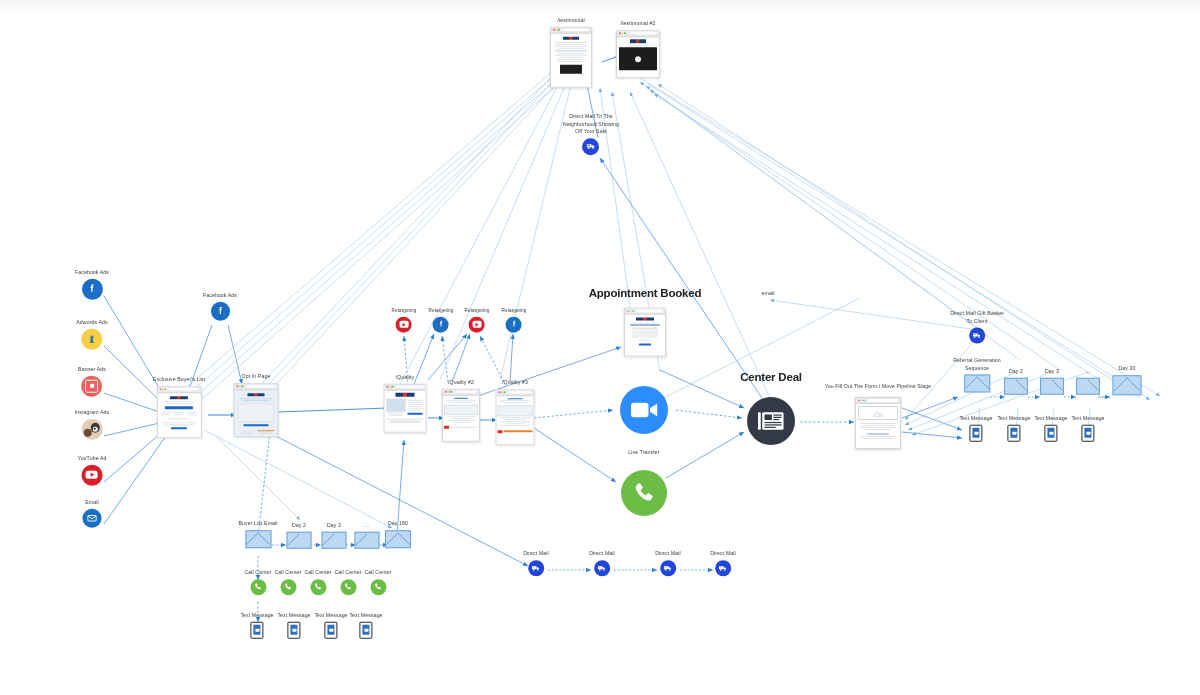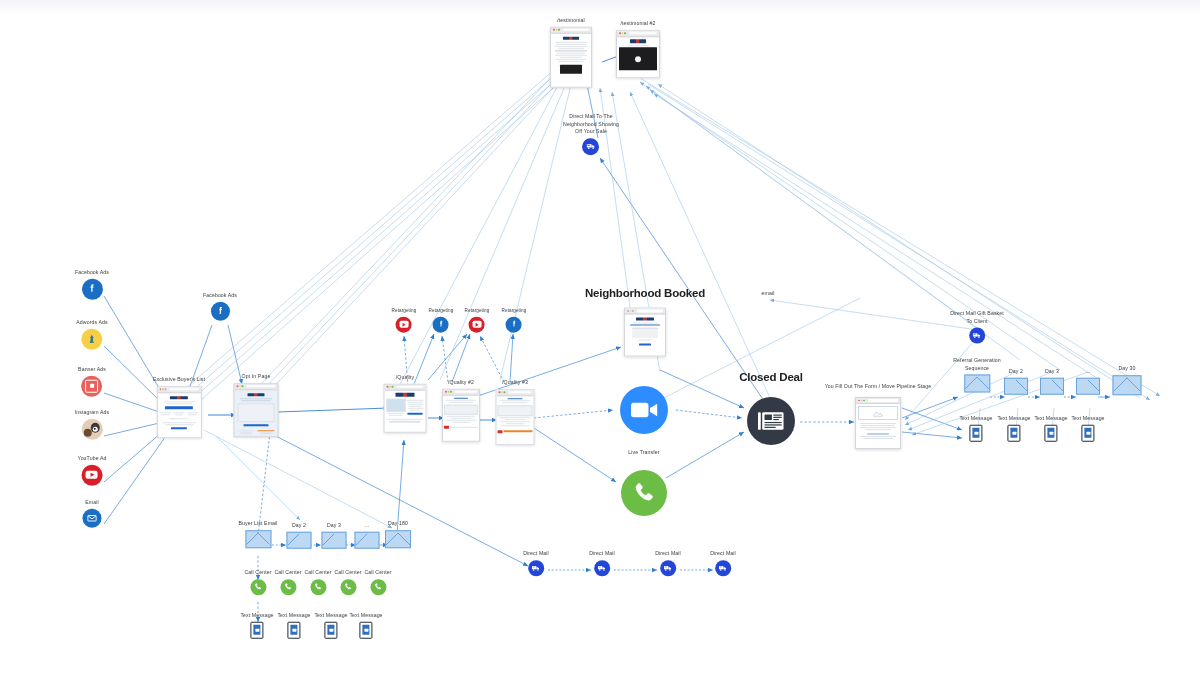--- a/index.html
+++ b/index.html
@@ -499,21 +499,21 @@
         <div class="ln" style="width:84%"></div>
         <div style="display:flex;gap:1px;margin-top:3px;align-items:center">
           <div style="width:5px;height:3px;background:#d93025;border-radius:.4px"></div>
           <div class="ln" style="flex:1;width:auto;background:#e8862d"></div>
         </div>
       </div>
     </div>
   </div>
 
   <div class="node" style="left:645px;top:293px">
-    <div class="lbl big">Neighborhood Booked</div>
+    <div class="lbl big">Appointment Booked</div>
   </div>
   <div class="node" style="left:645px;top:332px">
     <div class="shot" style="width:40px;height:47px">
       <div class="bar">
           <span class="dot d1"></span>
           <span class="dot d2"></span>
           <span class="dot d3"></span>
           <span class="urlbar"></span>
         </div>
       <div class="body" style="padding:1.8px">
@@ -547,21 +547,21 @@
   </div>
   <div class="node" style="left:644px;top:493px">
     <div class="circ" style="width:46px;height:46px;background:#6cbd45">
       <svg width="26" height="26" viewBox="0 0 24 24" fill="#fff">
         <path d="M6.6 3.2c.6-.5 1.5-.4 2 .3l1.9 2.6c.4.6.3 1.4-.2 1.9l-1.1 1c-.2.2-.3.6-.1.9.9 1.7 2.3 3.1 4 4 .3.2.7.1.9-.1l1-1.1c.5-.5 1.3-.6 1.9-.2l2.6 1.9c.7.5.8 1.4.3 2l-1.4 1.6c-.8.9-2 1.2-3.1.8-2.5-.8-4.8-2.2-6.7-4.1C6.7 12.8 5.3 10.5 4.5 8c-.4-1.1-.1-2.3.8-3.1z"></path>
       </svg>
     </div>
   </div>
 
   <div class="node" style="left:771px;top:377px">
-    <div class="lbl big">Closed Deal</div>
+    <div class="lbl big">Center Deal</div>
   </div>
   <div class="node" style="left:771px;top:421px">
     <div class="circ" style="width:48px;height:48px;background:#333a46">
       <svg width="26" height="22" viewBox="0 0 28 22" fill="#fff">
         <rect x="0" y="1.5" width="3" height="19" rx="1"></rect>
         <rect x="4.5" y="1.5" width="23" height="19" rx="1.5"></rect>
         <g fill="#333a46">
           <rect x="7" y="4" width="8" height="6" rx=".6"></rect>
           <rect x="16.5" y="4" width="9" height="1.3"></rect>
             <rect x="16.5" y="6.4" width="9" height="1.3"></rect>

